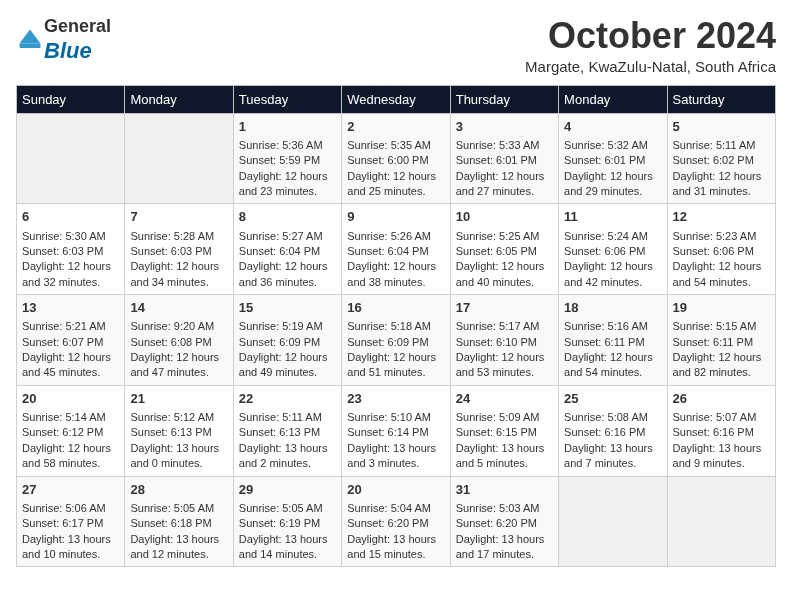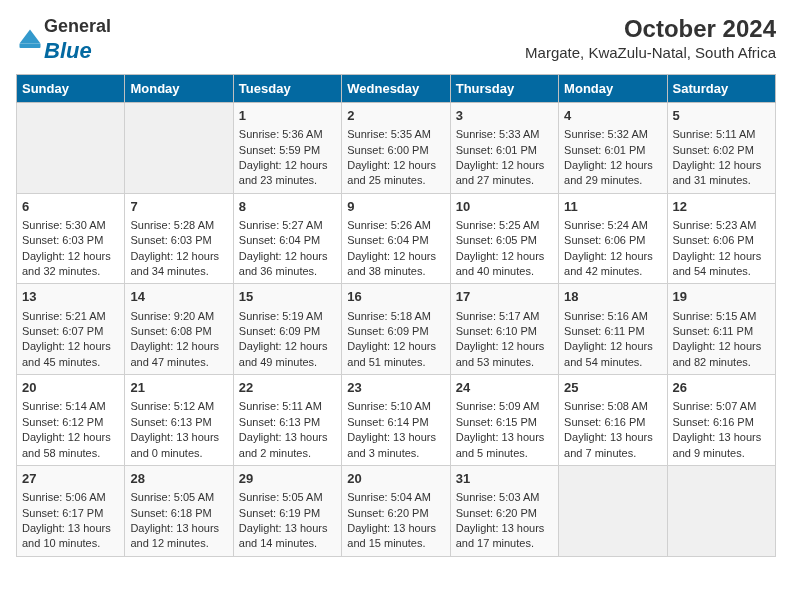--- a/index.html
+++ b/index.html
@@ -21,43 +21,43 @@
       align-items: center;
     }
     .logo-icon {
       width: 28px;
       height: 28px;
     }
     .title-block {
       text-align: right;
     }
     .month-title {
-      font-size: 24px;
+      font-size: 36px;
       font-weight: bold;
       color: #333;
       line-height: 1.1;
     }
     .subtitle {
       font-size: 15px;
       color: #333;
       margin-top: 2px;
       margin-left: 36px;
     }
     table {
       width: 100%;
       border-collapse: collapse;
       font-size: 11px;
     }
     thead tr th {
-      background-color: #0369a1;
+      background-color: #0f172a;
       color: #fff;
       padding: 6px 5px;
       text-align: left;
       font-size: 13px;
-      font-weight: bold;
+      font-weight: normal;
       border: 1px solid #c0c0c0;
     }
     tbody tr td {
       border: 1px solid #d0d0d0;
       vertical-align: top;
       padding: 4px 5px;
       height: 80px;
       background: #fff;
       color: #333;
       font-size: 11px;

